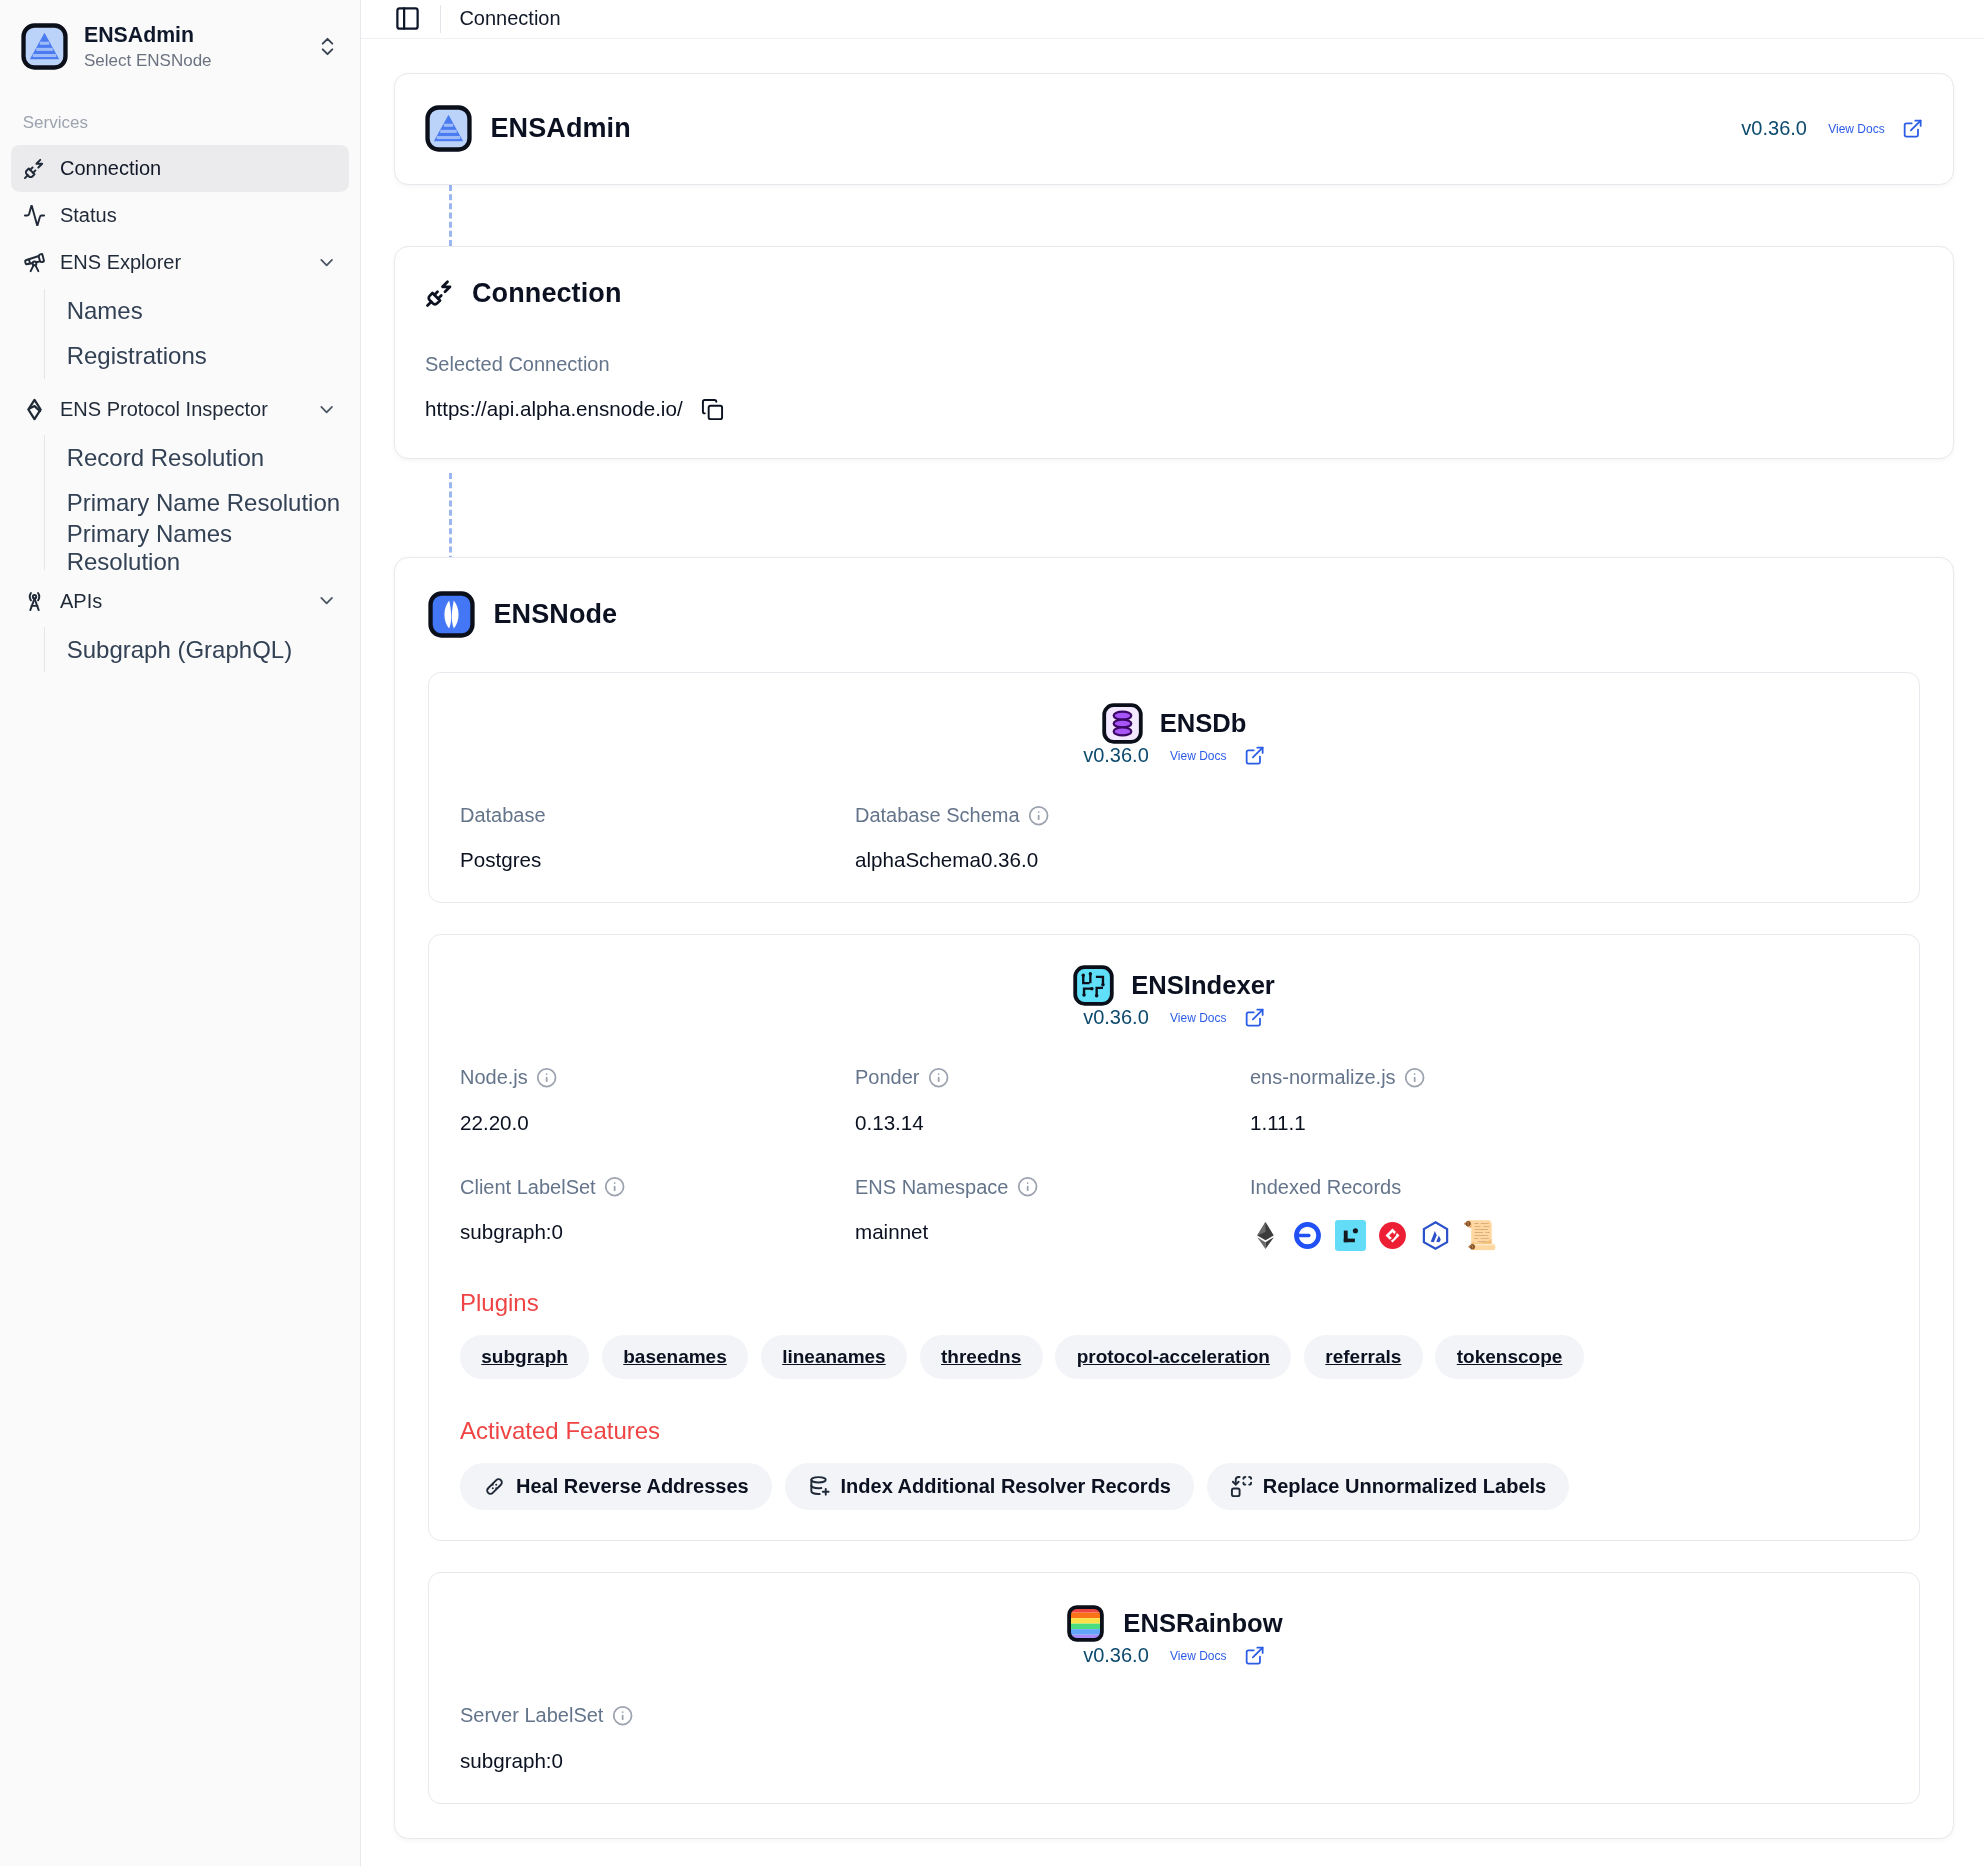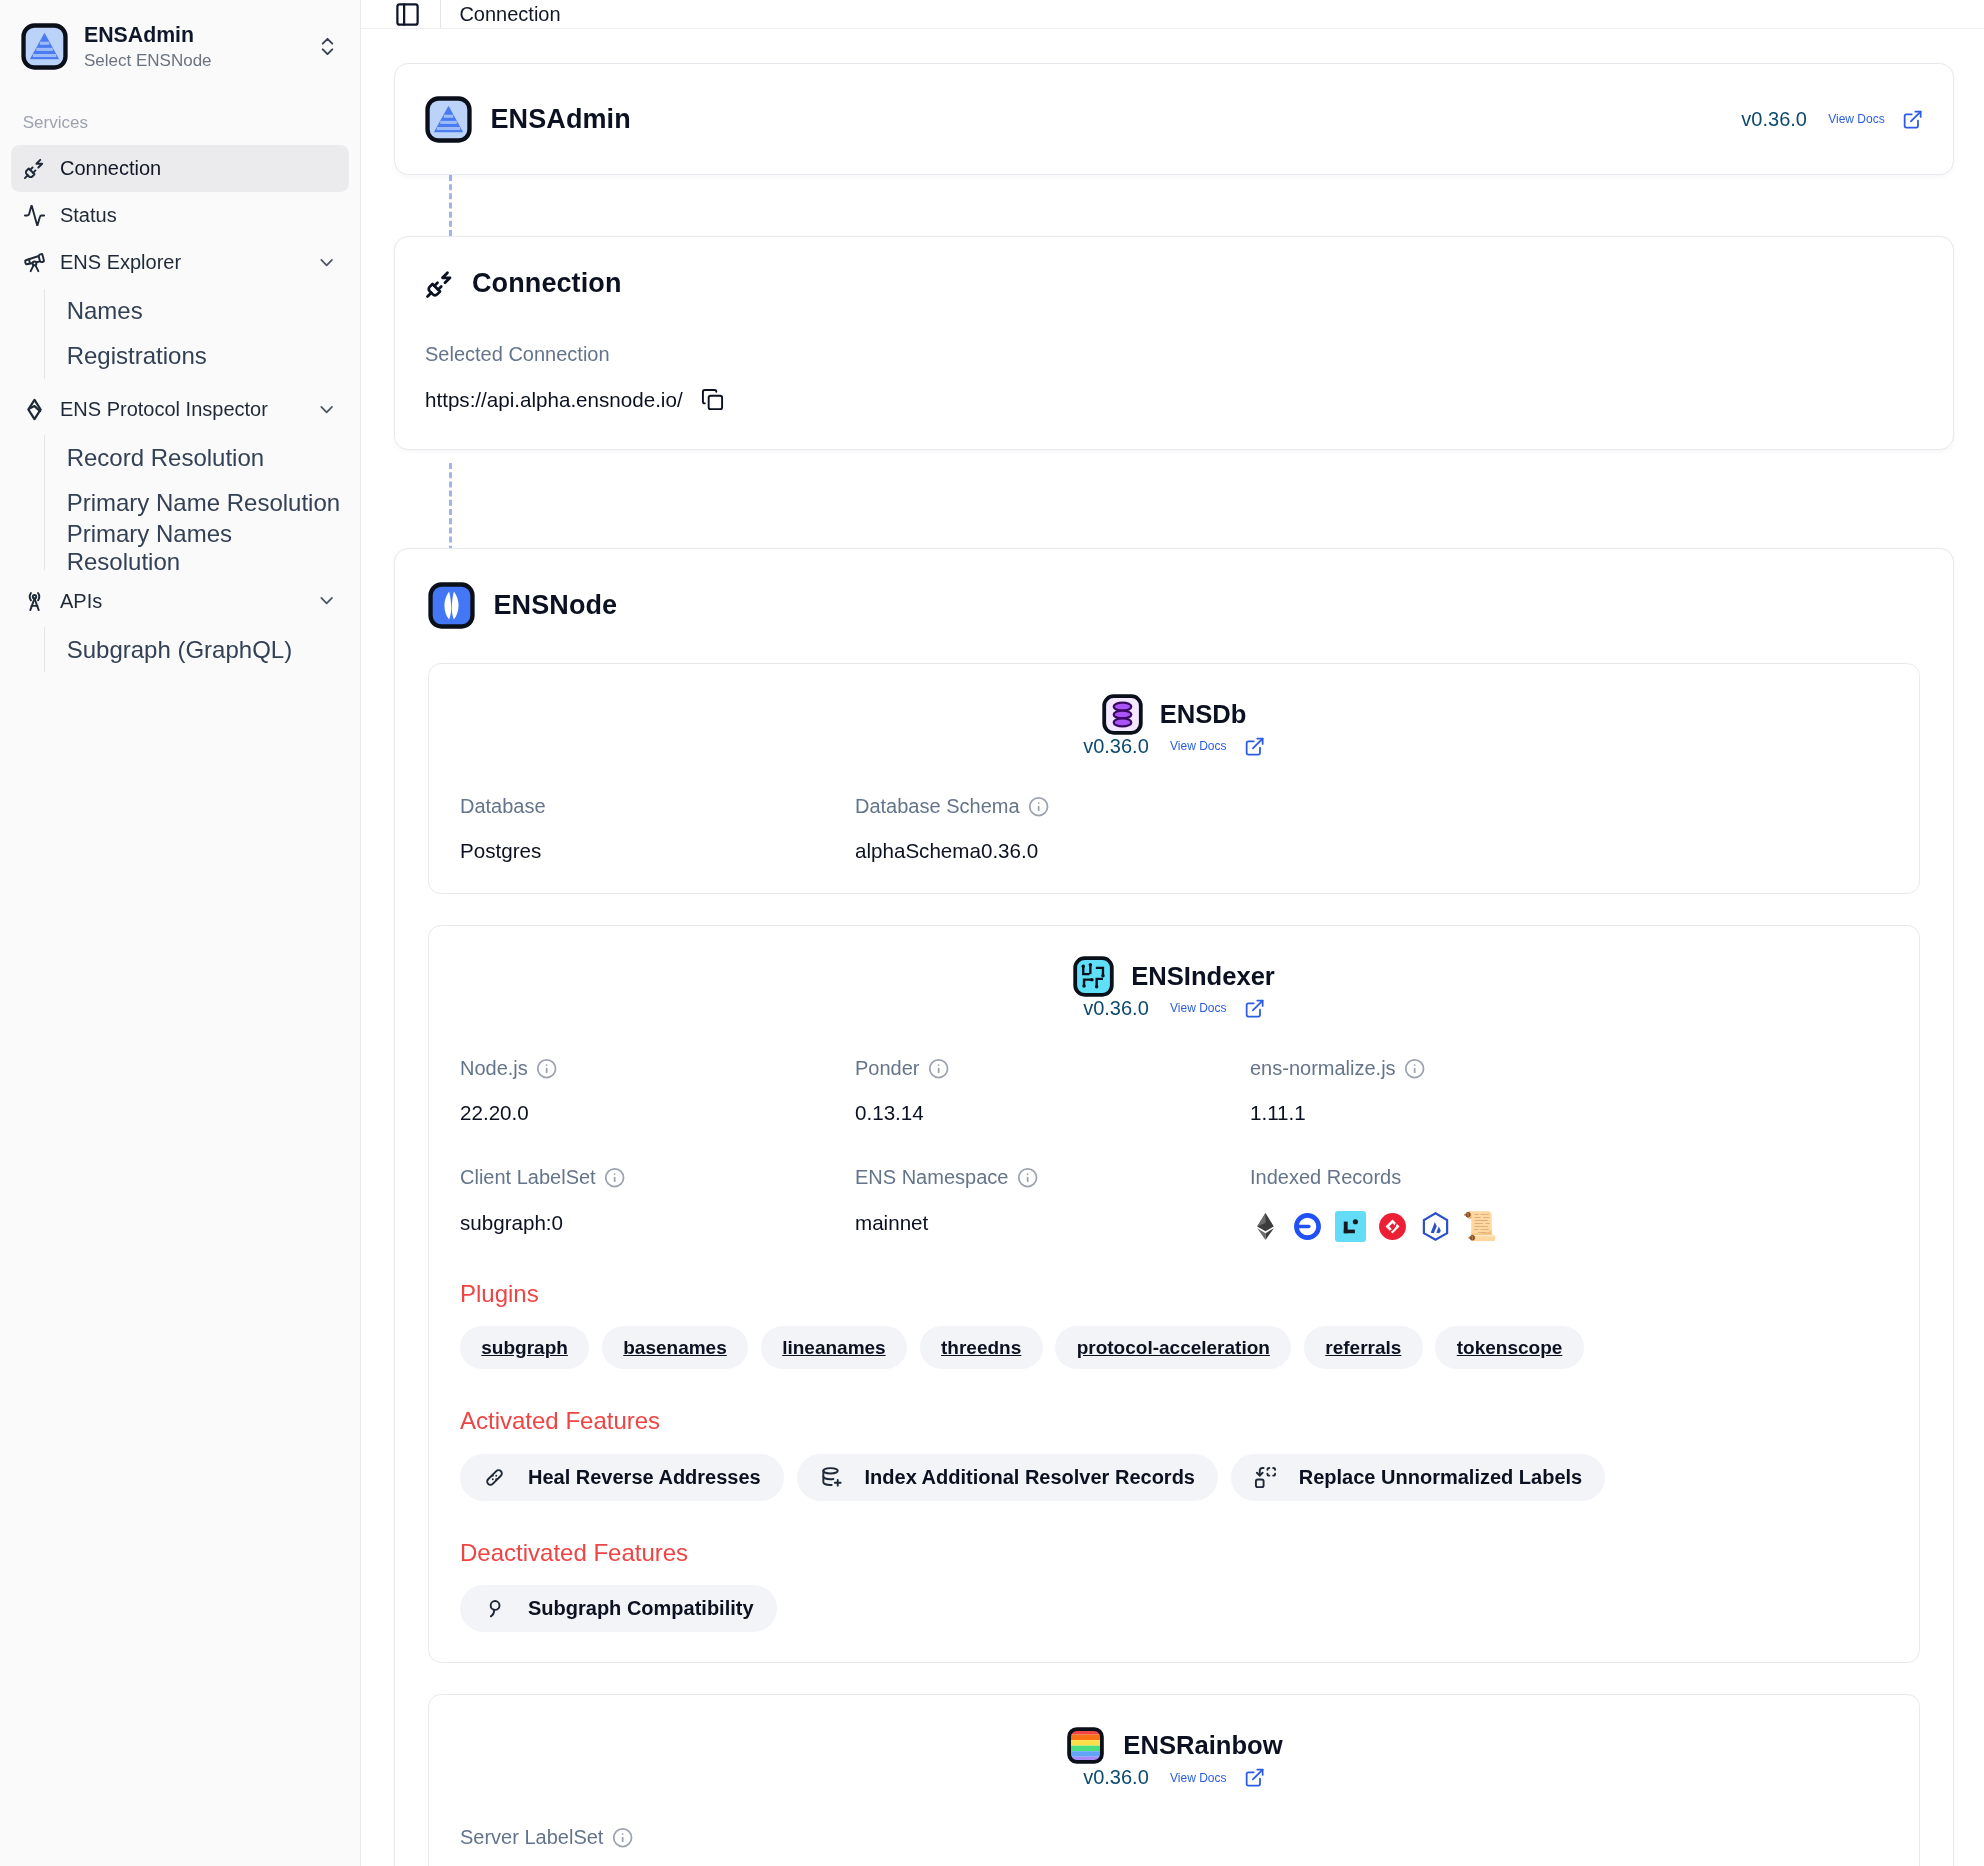--- a/index.html
+++ b/index.html
@@ -65,21 +65,21 @@
   .sub-head { display:flex; align-items:center; justify-content:space-between; margin-bottom:37px;flex-direction:column; }
   .sub-head-left { display:flex; align-items:center; gap:17px; }
   .sub-logo { width:41px; height:41px; flex:none; }
   .sub-title { font-size:25.6px; font-weight:700; color:#0b1120; }
 
   .grid2 { display:grid; grid-template-columns:395px 1fr; }
   .grid3 { display:grid; grid-template-columns:395px 395px 1fr; row-gap:41px; }
 
   .chip-row { display:flex; align-items:center; gap:12.8px; flex-wrap:wrap; }
   .chip { background:#f2f4f7; border-radius:710px; padding:10.7px 21.3px; font-size:19px; font-weight:700; color:#0b1120; white-space:nowrap;text-decoration:underline; }
-  .fchip { display:flex; align-items:center; gap:22px; background:#f2f4f7; border-radius:710px; padding:12px 23px; font-size:20px; font-weight:700; color:#0b1120; white-space:nowrap; }
+  .fchip { display:flex; align-items:center; gap:10px; background:#f2f4f7; border-radius:710px; padding:12px 23px; font-size:20px; font-weight:700; color:#0b1120; white-space:nowrap; }
   .fchip-ic { width:23px; height:23px; color:#1f2937; flex:none; }
   .block { margin-top:38px; }
   .block-label { font-size:24px; color:#ef4444; margin-bottom:18.5px; }
 
   .chains { display:flex; align-items:center; gap:11.4px; }
   .chain-ic { width:31px; height:31px; flex:none; }
   .chain-emoji { font-size:28.4px; line-height:31px; }
 
   svg.stroke { fill:none; stroke:currentColor; stroke-width:2; stroke-linecap:round; stroke-linejoin:round; }
 </style>
@@ -479,32 +479,20 @@
                     <path d="M16 10c-1.1 0-2-.9-2-2"></path>
                   <path d="m3 7 3 3 3-3"></path>
                     <path d="M6 10V5c0-1.7 1.3-3 3-3h1"></path>
                   <rect width="8" height="8" x="2" y="14" rx="2"></rect>
                 </svg>
                 <span>Replace Unnormalized Labels</span>
               </span>
             </div>
           </div>
 
-          <div class="block">
-            <div class="block-label">Deactivated Features</div>
-            <div class="chip-row">
-              <span class="fchip">
-                <svg class="fchip-ic stroke" viewBox="0 0 24 24">
-                  <circle cx="12.6" cy="8.8" r="4.6"></circle>
-                    <path d="M11.4 13.2c.5 3.2-.6 5.3-3.2 7"></path>
-                </svg>
-                <span>Subgraph Compatibility</span>
-              </span>
-            </div>
-          </div>
         </div>
 
         <div class="subcard">
           <div class="sub-head">
             <div class="sub-head-left">
               <svg class="sub-logo" viewBox="0 0 26 26">
                 <defs>
                     <clipPath id="rnb">
                       <rect x="2.6" y="2.6" width="20.8" height="20.8" rx="4.8"></rect>
                     </clipPath>

